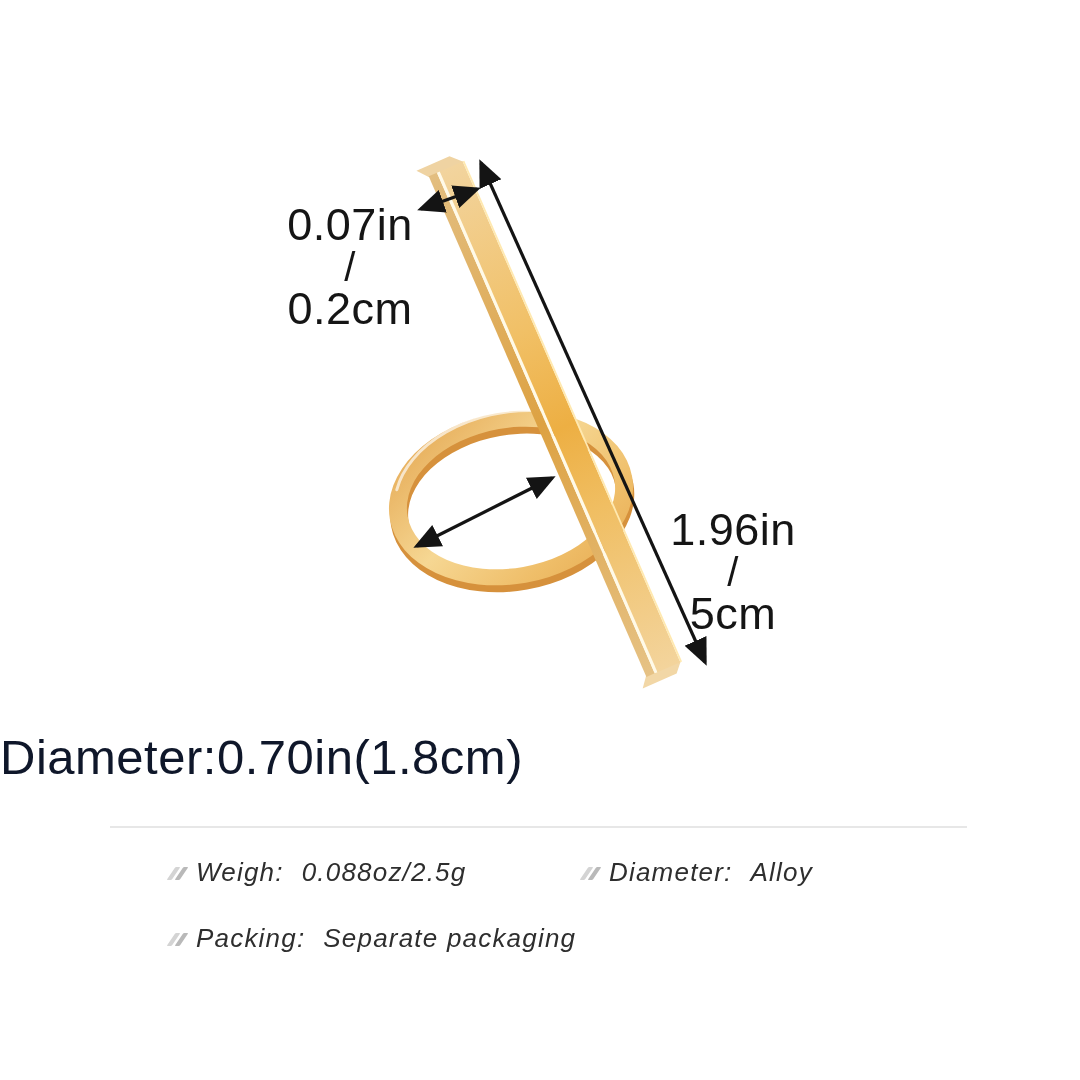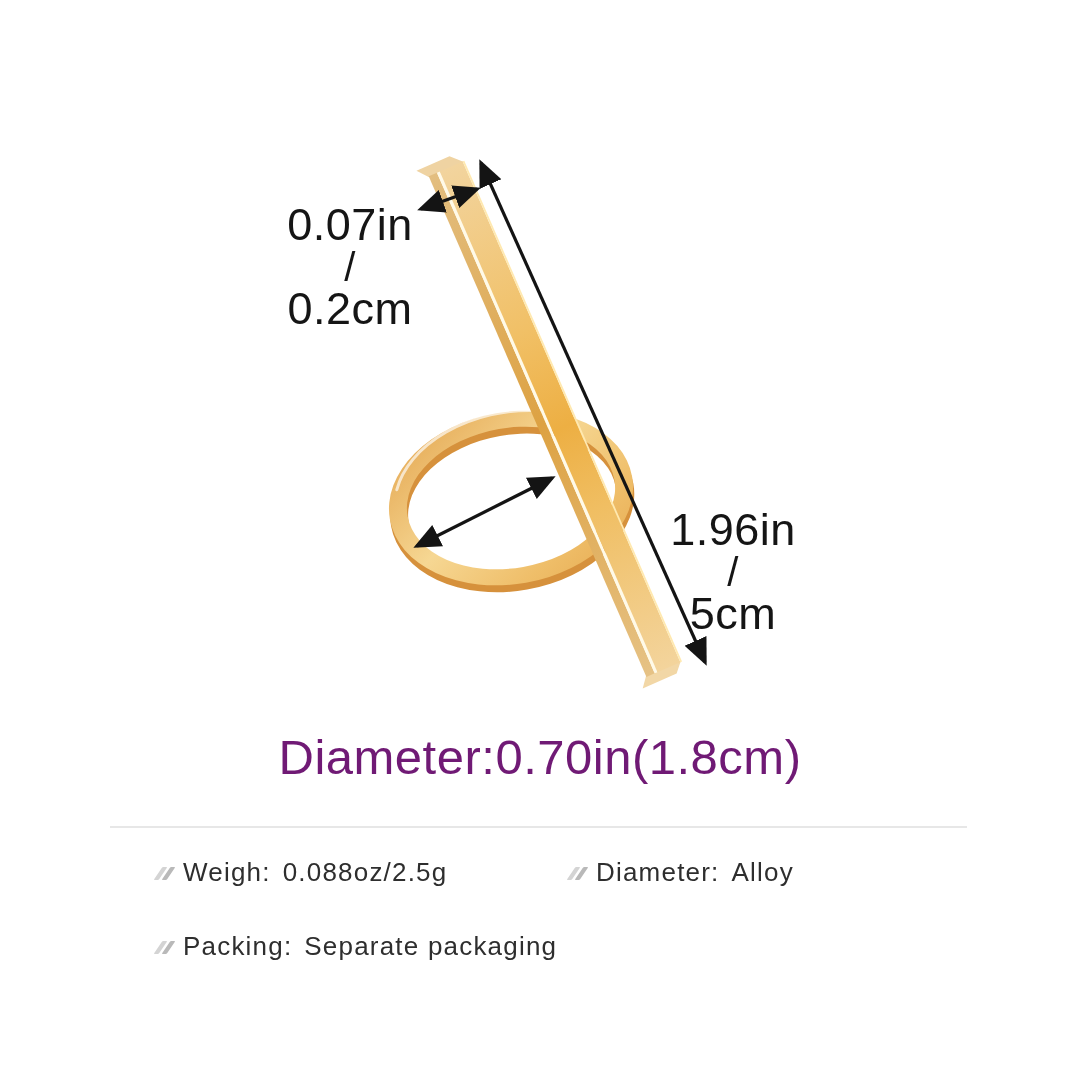--- a/index.html
+++ b/index.html
@@ -12,40 +12,40 @@
 
   .dim-label{
     position:absolute;text-align:center;color:#151515;
     font-size:45px;line-height:44px;font-weight:400;letter-spacing:0.5px;
   }
   .dim-label .slash{font-size:40px;line-height:40px;}
   #dim-width{left:245px;top:203px;width:210px;}
   #dim-length{left:628px;top:508px;width:210px;}
 
   .diameter-line{
-    position:absolute;left:0;top:729px;width:1080px;text-align:center;
-    font-size:49px;color:#701a75;font-weight:400;letter-spacing:0.5px;
+    position:absolute;left:0;top:729px;width:1080px;
+    font-size:49px;color:#0f172a;font-weight:400;letter-spacing:0.5px;
   }
 
   .divider{
     position:absolute;left:110px;top:826px;width:857px;height:2px;
     background:#e7e7e7;
   }
 
   .spec-grid{
-    position:absolute;left:158px;top:849px;width:810px;
-    display:grid;grid-template-columns:413px 1fr;row-gap:28px;
+    position:absolute;left:171px;top:849px;width:810px;
+    display:grid;grid-template-columns:413px 1fr;row-gap:20px;font-style:italic;
   }
   .spec-item{
     display:flex;align-items:center;height:46px;
     font-size:26px;color:#2e2e2e;letter-spacing:1.2px;
     font-family:"Liberation Sans",sans-serif;
   }
   .spec-item .k{white-space:pre;}
-  .spec-item .v{margin-left:12px;white-space:pre;text-align:center;}
+  .spec-item .v{margin-left:18px;white-space:pre;text-align:center;}
   .hatch{
     display:inline-flex;align-items:flex-end;margin-right:9px;height:16px;
   }
   .hatch i{
     display:inline-block;width:5px;height:13px;margin-right:3px;
     transform:skewX(-34deg);border-radius:1px;
   }
   .hatch i:nth-child(1){background:#d4d4d4;}
   .hatch i:nth-child(2){background:#b9b9b9;}
 </style>

